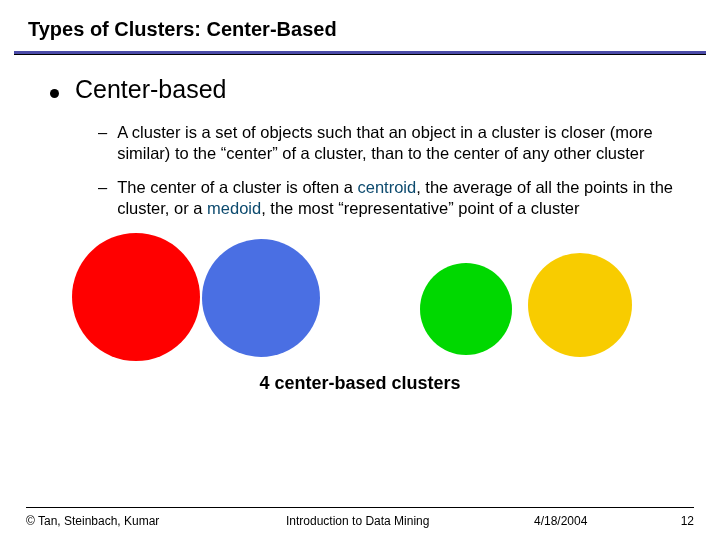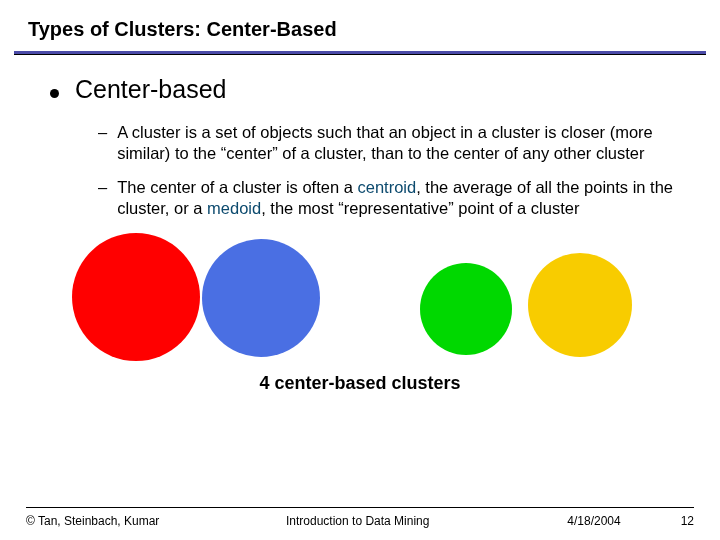--- a/index.html
+++ b/index.html
@@ -85,21 +85,21 @@
     background: #000;
     margin-bottom: 6px;
   }
   .footer-row {
     display: flex;
     font-size: 12px;
     align-items: baseline;
   }
   .f-left { flex: 0 0 220px; }
   .f-center { flex: 1; text-align: left; padding-left: 40px; }
-  .f-date { flex: 0 0 120px; text-align: center; }
+  .f-date { flex: 0 0 120px; text-align: left; }
   .f-page { flex: 0 0 40px; text-align: right; }
 </style>
 </head>
 <body>
 
 <div class="title">Types of Clusters: Center-Based</div>
 <div class="title-rule"></div>
 
 <div class="content">
   <div class="bullet-row">

